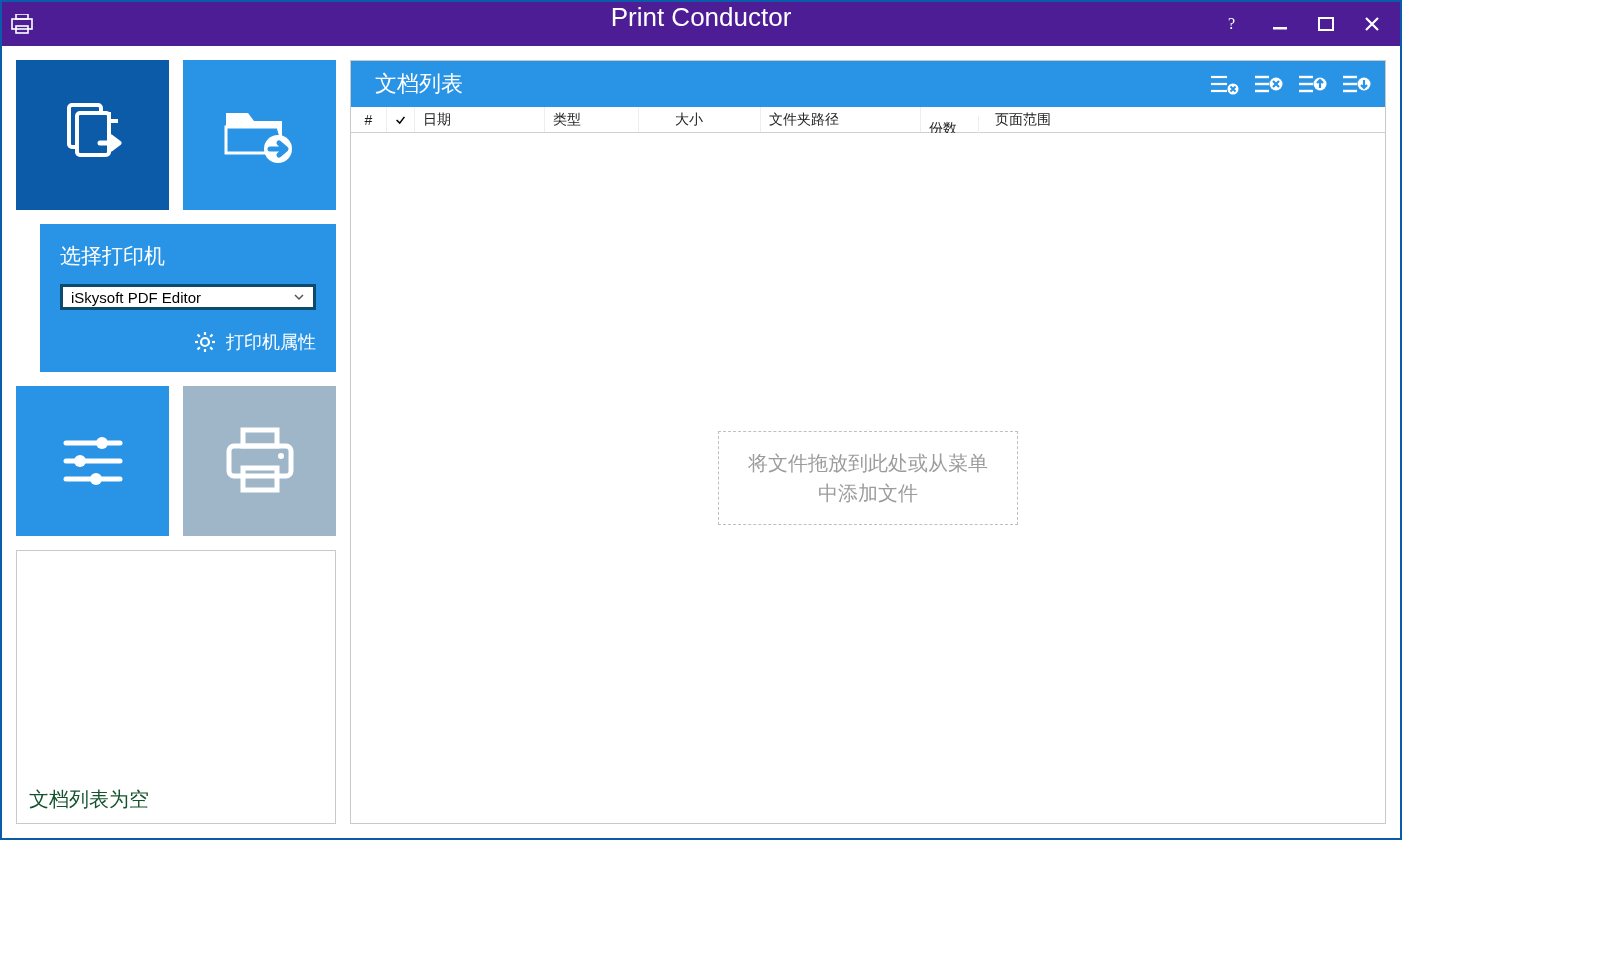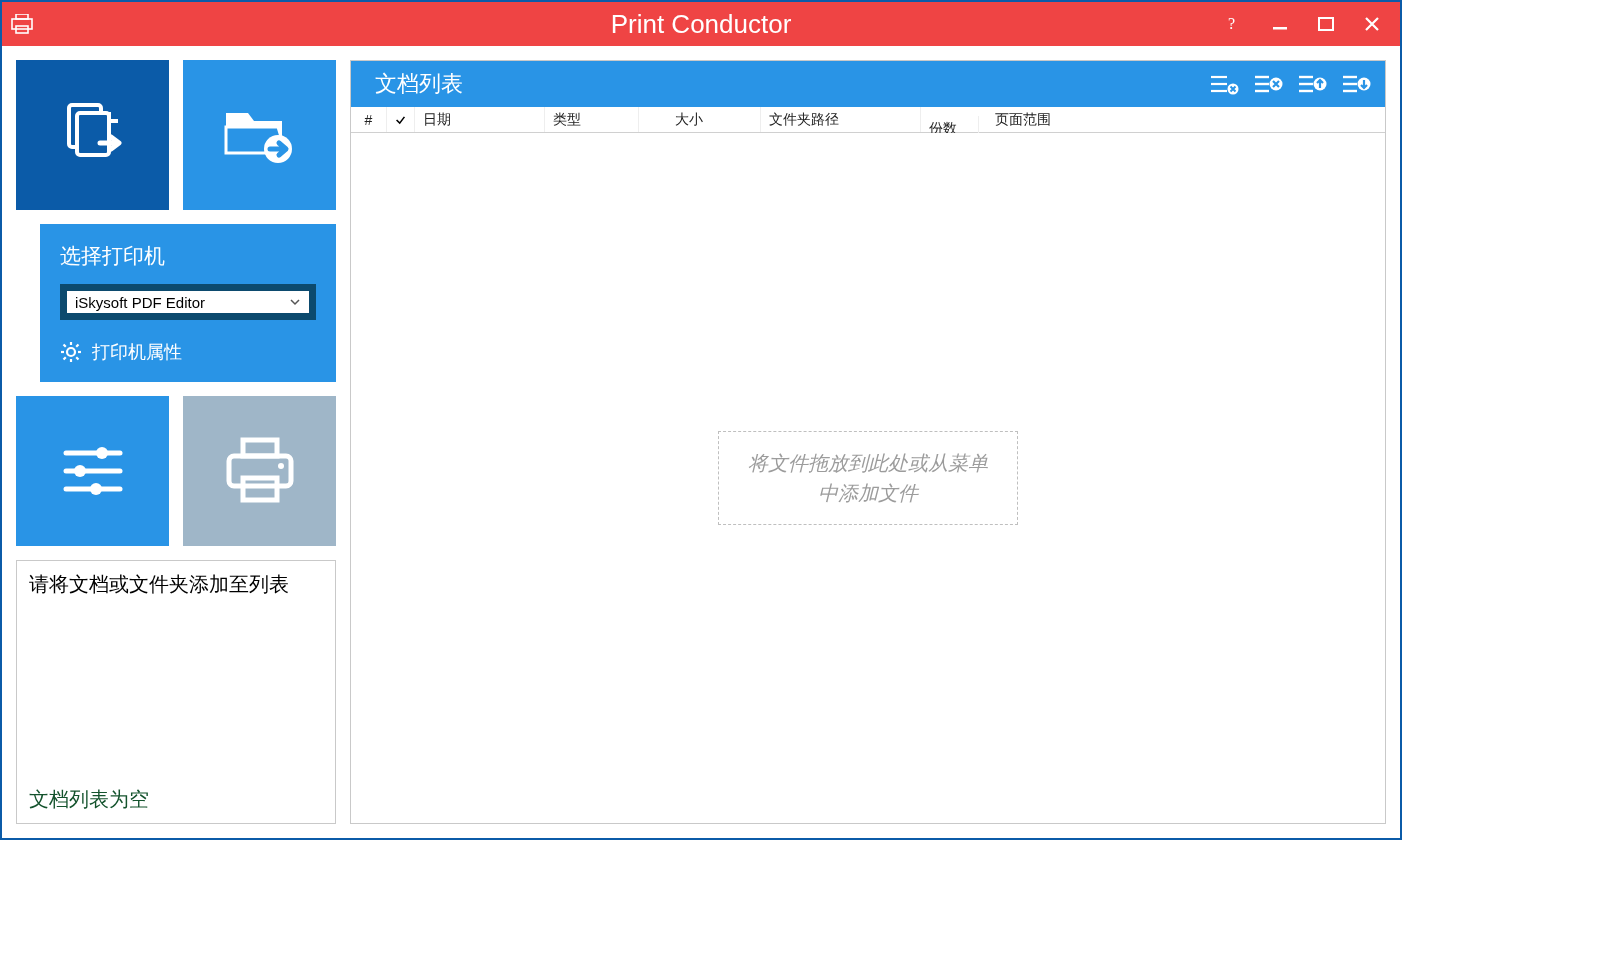--- a/index.html
+++ b/index.html
@@ -11,23 +11,22 @@
   .window {
     width: 1402px;
     height: 840px;
     border: 2px solid #0B5BA8;
     display: flex;
     flex-direction: column;
     background: #fff;
   }
   .titlebar {
     height: 44px;
-    background: #ef4444;
-    display: flex;
-    align-items: center;
+    background: #4c1d95;
+    display: flex;
     color: #fff;
     position: relative;
   }
   .titlebar-icon {
     width: 40px;
     display: flex;
     align-items: center;
     justify-content: center;
   }
   .titlebar-title {
@@ -73,38 +72,39 @@
 
   .printer-panel {
     background: #2994E6;
     padding: 18px 20px 18px 20px;
     color: #fff;
     margin-left: 24px;
   }
   .printer-panel-title { font-size: 21px; margin-bottom: 14px; }
   .printer-select {
     width: 100%;
-    height: 36px;
-    background: #fff;
-    border: 7px solid #0c4a6e;
+    height: 26px;
+    background: #fff;
+    border: 3px solid #0c4a6e;
     display: flex;
     align-items: center;
     padding: 0 8px;
     font-size: 15px;
     color: #000;
     cursor: pointer;
     position: relative;
   }
   .printer-select .chev {
     margin-left: auto;
     color: #555;
   }
   .printer-props {
     display: flex;
     align-items: center;
+    justify-content: flex-end;
     gap: 10px;
     margin-top: 20px;
     font-size: 18px;
     cursor: pointer;
   }
 
   .status-panel {
     flex: 1;
     border: 1px solid #c9c9c9;
     background: #fff;
@@ -169,21 +169,20 @@
     top: 50%;
     left: 50%;
     transform: translate(-50%, -50%);
     border: 1.5px dashed #bfbfbf;
     padding: 16px 26px;
     text-align: center;
     color: #9c9c9c;
     font-size: 20px;
     line-height: 1.5;
     width: 300px;
-    font-style: italic;
   }
 
   svg { display:block; }
 </style>
 </head>
 <body>
 
 <div class="window">
 
   <div class="titlebar">
@@ -289,21 +288,20 @@
           <svg width="78" height="70" viewBox="0 0 78 70">
             <rect x="22" y="4" width="34" height="16" fill="none" stroke="#fff" stroke-width="5"></rect>
             <rect x="8" y="20" width="62" height="30" rx="5" fill="none" stroke="#fff" stroke-width="5"></rect>
             <rect x="22" y="42" width="34" height="22" fill="none" stroke="#fff" stroke-width="5"></rect>
             <circle cx="60" cy="30" r="3" fill="#fff"></circle>
           </svg>
         </div>
       </div>
 
       <div class="status-panel">
-        <div class="status-top">请将文档或文件夹添加至列表</div>
         <div class="status-bottom">文档列表为空</div>
       </div>
     </div>
 
     <div class="main">
       <div class="main-header">
         <div class="main-header-title">文档列表</div>
         <div class="main-header-actions">
           <div class="hdr-icon">
             <svg width="30" height="22" viewBox="0 0 30 22">

